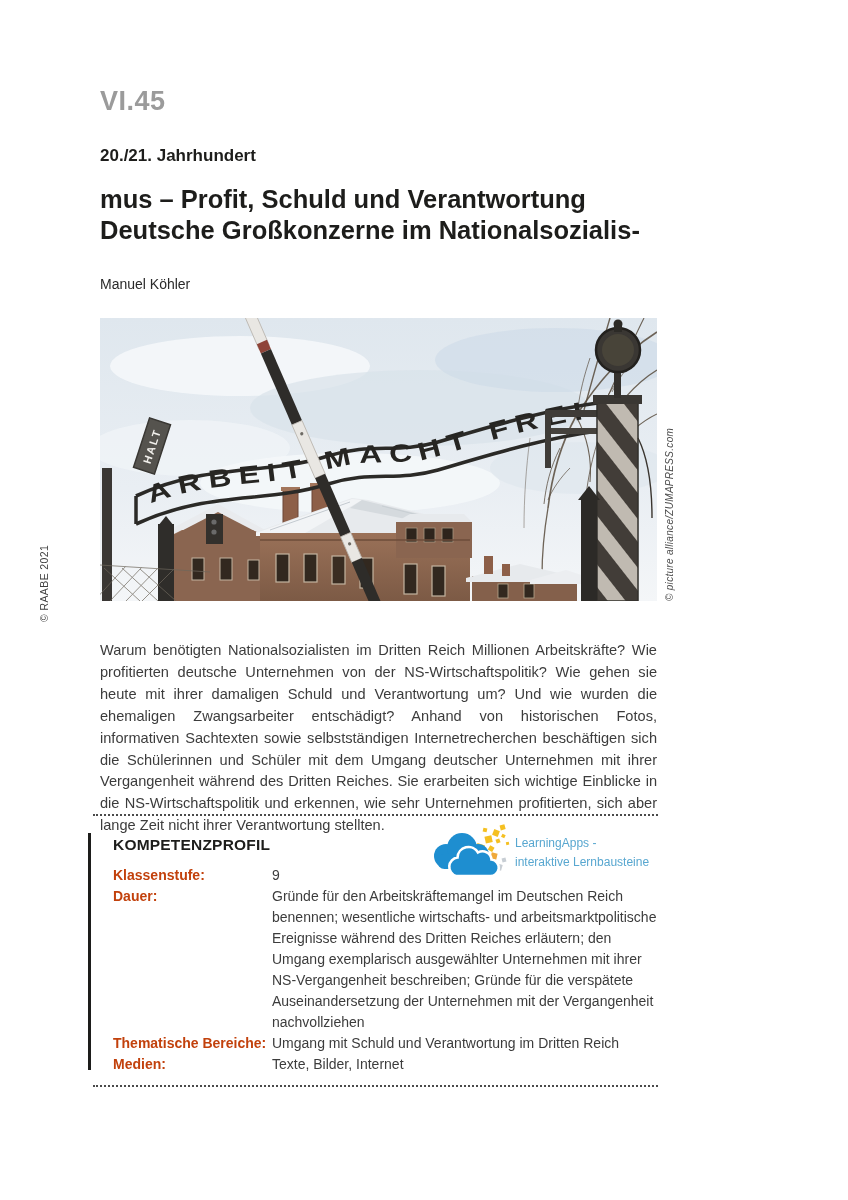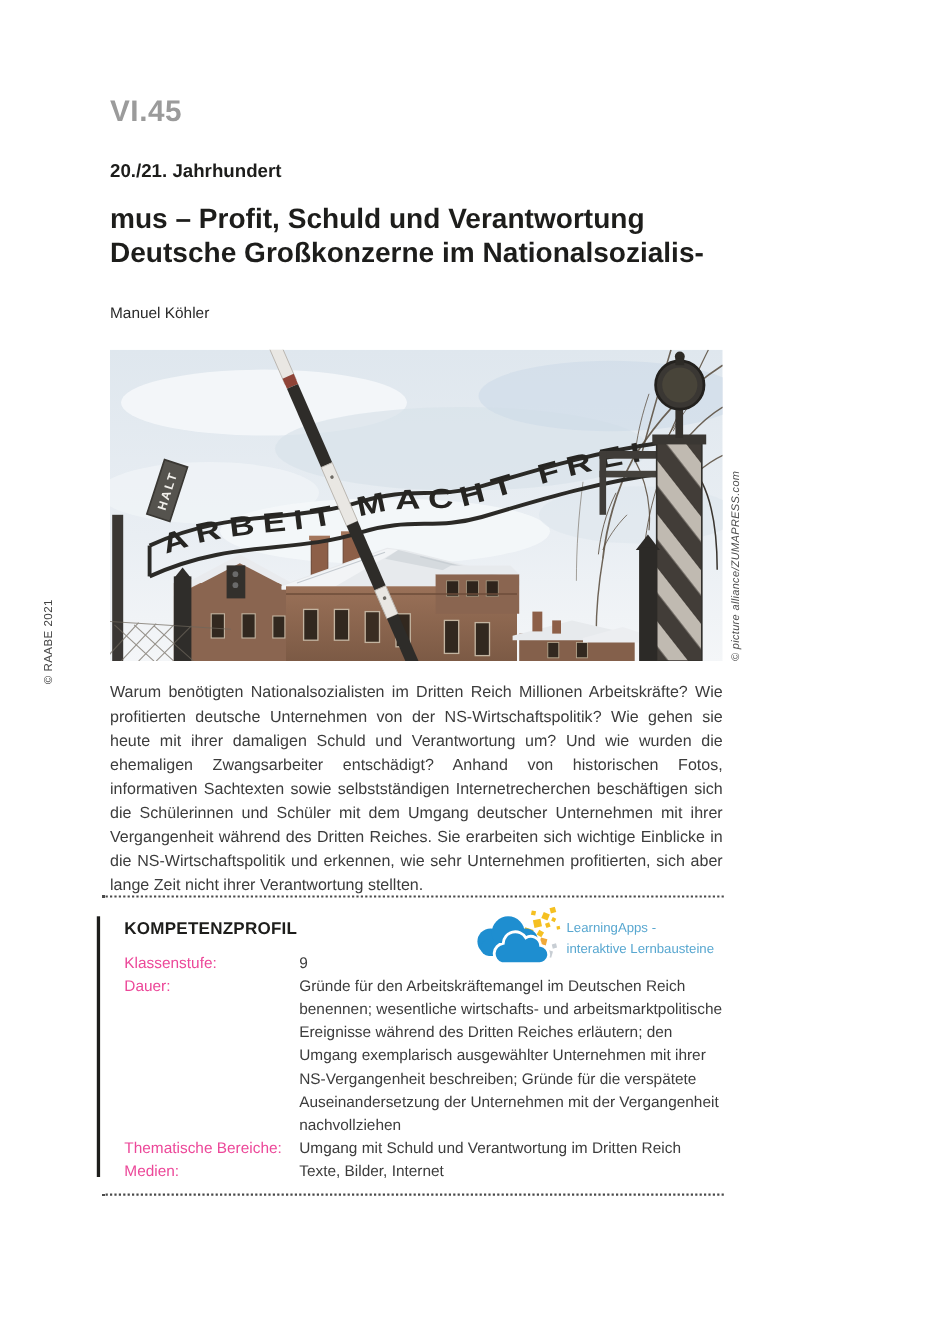--- a/index.html
+++ b/index.html
@@ -14,34 +14,34 @@
   .author{left:100px;top:276px;font-size:14px;color:#2a2a2a;}
 
   .photo{left:100px;top:318px;width:557px;height:283px;}
   .photo svg{display:block;}
 
   .vcredit{transform-origin:0 0;transform:rotate(-90deg);white-space:nowrap;}
   .photo-credit{left:664px;top:601px;width:283px;font-size:10px;font-style:italic;
                 color:#4d4d4d;letter-spacing:.3px;line-height:12px;text-align:left;}
   .raabe-credit{left:38px;top:622px;width:90px;font-size:10.5px;color:#3f3f3f;letter-spacing:.4px;}
 
-  .intro{left:100px;top:620px;width:557px;font-size:14.6px;line-height:21.9px;
+  .intro{left:100px;top:640px;width:557px;font-size:14.6px;line-height:21.9px;
          color:#3c3c3c;text-align:justify;}
 
   .sep{left:93px;width:565px;height:0;border-top:2px dotted #4a4a4a;}
   .sep-top{top:814px;}
   .sep-bottom{top:1085px;}
 
   .profile-rule{left:88px;top:833px;width:3px;height:237px;background:#1d1d1b;}
   .profile{left:100px;top:836px;width:557px;}
   .profile-heading{margin:0 0 11px 13px;font-size:15.5px;font-weight:bold;
                    color:#1d1d1b;letter-spacing:.2px;}
   .profile-rows{margin-left:13px;display:grid;grid-template-columns:159px 385px;
                 font-size:14px;line-height:21px;color:#3c3c3c;}
-  .profile-label{font-weight:normal;color:#ec4899;}
+  .profile-label{font-weight:bold;color:#c2410c;}
 
   .logo{position:absolute;left:328px;top:-12px;display:flex;align-items:flex-start;}
   .logo-text{margin-left:5px;padding-top:10px;font-size:12px;line-height:19px;color:#58a7d0;}
 </style>
 </head>
 <body>
 
 <div class="page">
 
   <div class="abs code">VI.45</div>

